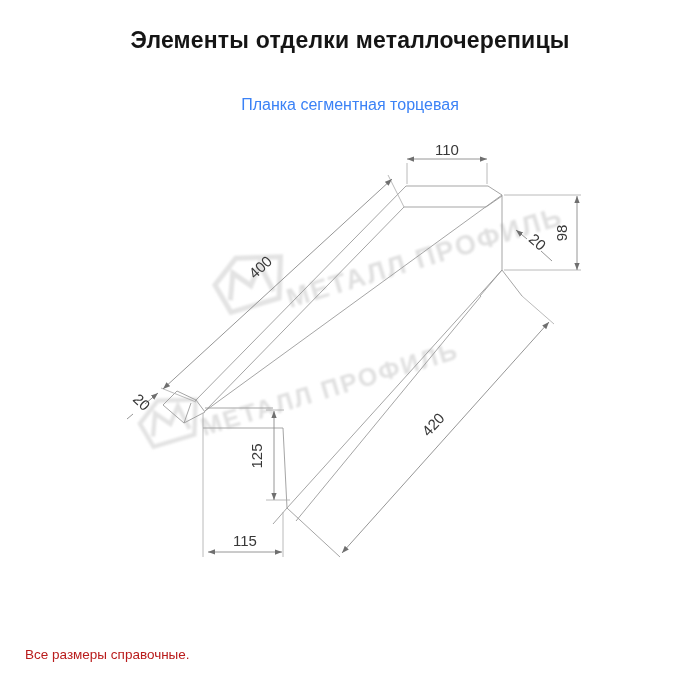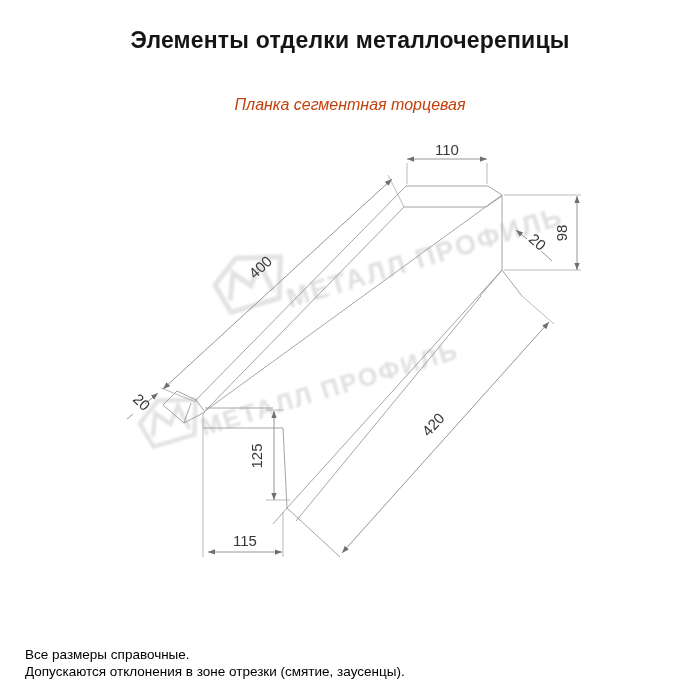--- a/index.html
+++ b/index.html
@@ -1,23 +1,23 @@
 <!DOCTYPE html>
 <html><head>
 <meta charset="utf-8">
 <style>
   html,body{margin:0;padding:0;background:#ffffff;}
   .page{position:relative;width:700px;height:700px;background:#ffffff;overflow:hidden;
         font-family:"Liberation Sans", sans-serif;}
   .page-title{position:absolute;top:27px;left:0;width:700px;text-align:center;
         font-size:23px;font-weight:bold;color:#151515;letter-spacing:0.2px;}
   .product-name{position:absolute;top:95px;left:0;width:700px;text-align:center;
-        font-size:16px;font-weight:400;color:#c2410c;line-height:19px;font-style:italic;}
+        font-size:16px;font-weight:400;color:#3b82f6;line-height:19px;}
   .drawing-svg{position:absolute;left:0;top:0;width:700px;height:700px;}
-  .footer-notes{position:absolute;left:25px;top:646px;font-size:13.5px;color:#000000;
+  .footer-notes{position:absolute;left:25px;top:646px;font-size:13.5px;color:#b91c1c;
         line-height:17px;}
   .profile-stroke{stroke:#9b9b9b;stroke-width:0.9;fill:none;}
   .ext-stroke{stroke:#a8a8a8;stroke-width:0.8;fill:none;}
   .dim-stroke{stroke:#8a8a8a;stroke-width:0.9;fill:none;}
   .dim-text{font-family:"Liberation Sans", sans-serif;font-size:15px;fill:#383838;}
   .wm-text{font-family:"Liberation Sans", sans-serif;font-weight:bold;letter-spacing:2px;}
 </style>
 </head>
 <body>
 
@@ -106,16 +106,15 @@
       <text class="dim-text" transform="translate(264,271) rotate(-43)" text-anchor="middle">400</text>
       <text class="dim-text" transform="translate(138,406) rotate(43)" text-anchor="middle">20</text>
       <text class="dim-text" transform="translate(262,456) rotate(-90)" text-anchor="middle">125</text>
       <text class="dim-text" x="245" y="546" text-anchor="middle">115</text>
       <text class="dim-text" transform="translate(437,428) rotate(-47)" text-anchor="middle">420</text>
     </g>
   </svg>
 
   <div class="footer-notes">
     <div>Все размеры справочные.</div>
-    <div>Допускаются отклонения в зоне отрезки (смятие, заусенцы).</div>
   </div>
 
 </div>
 
 </body></html>

